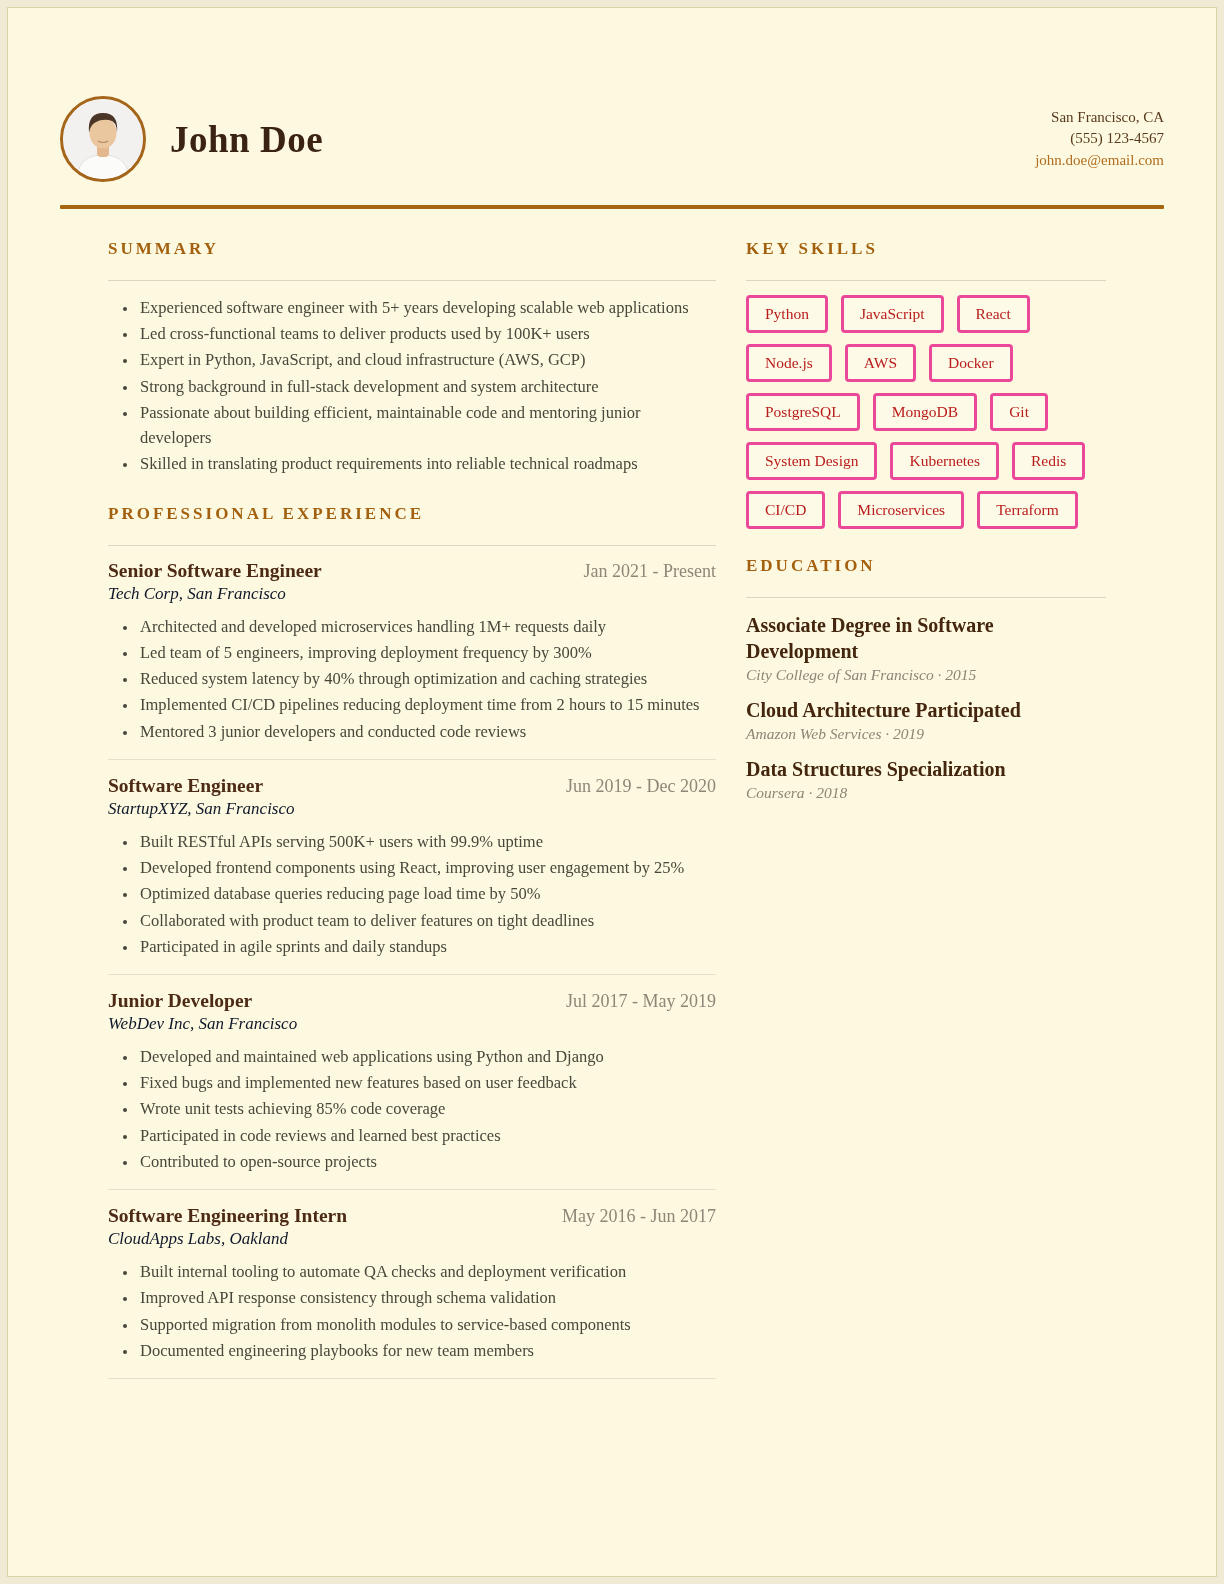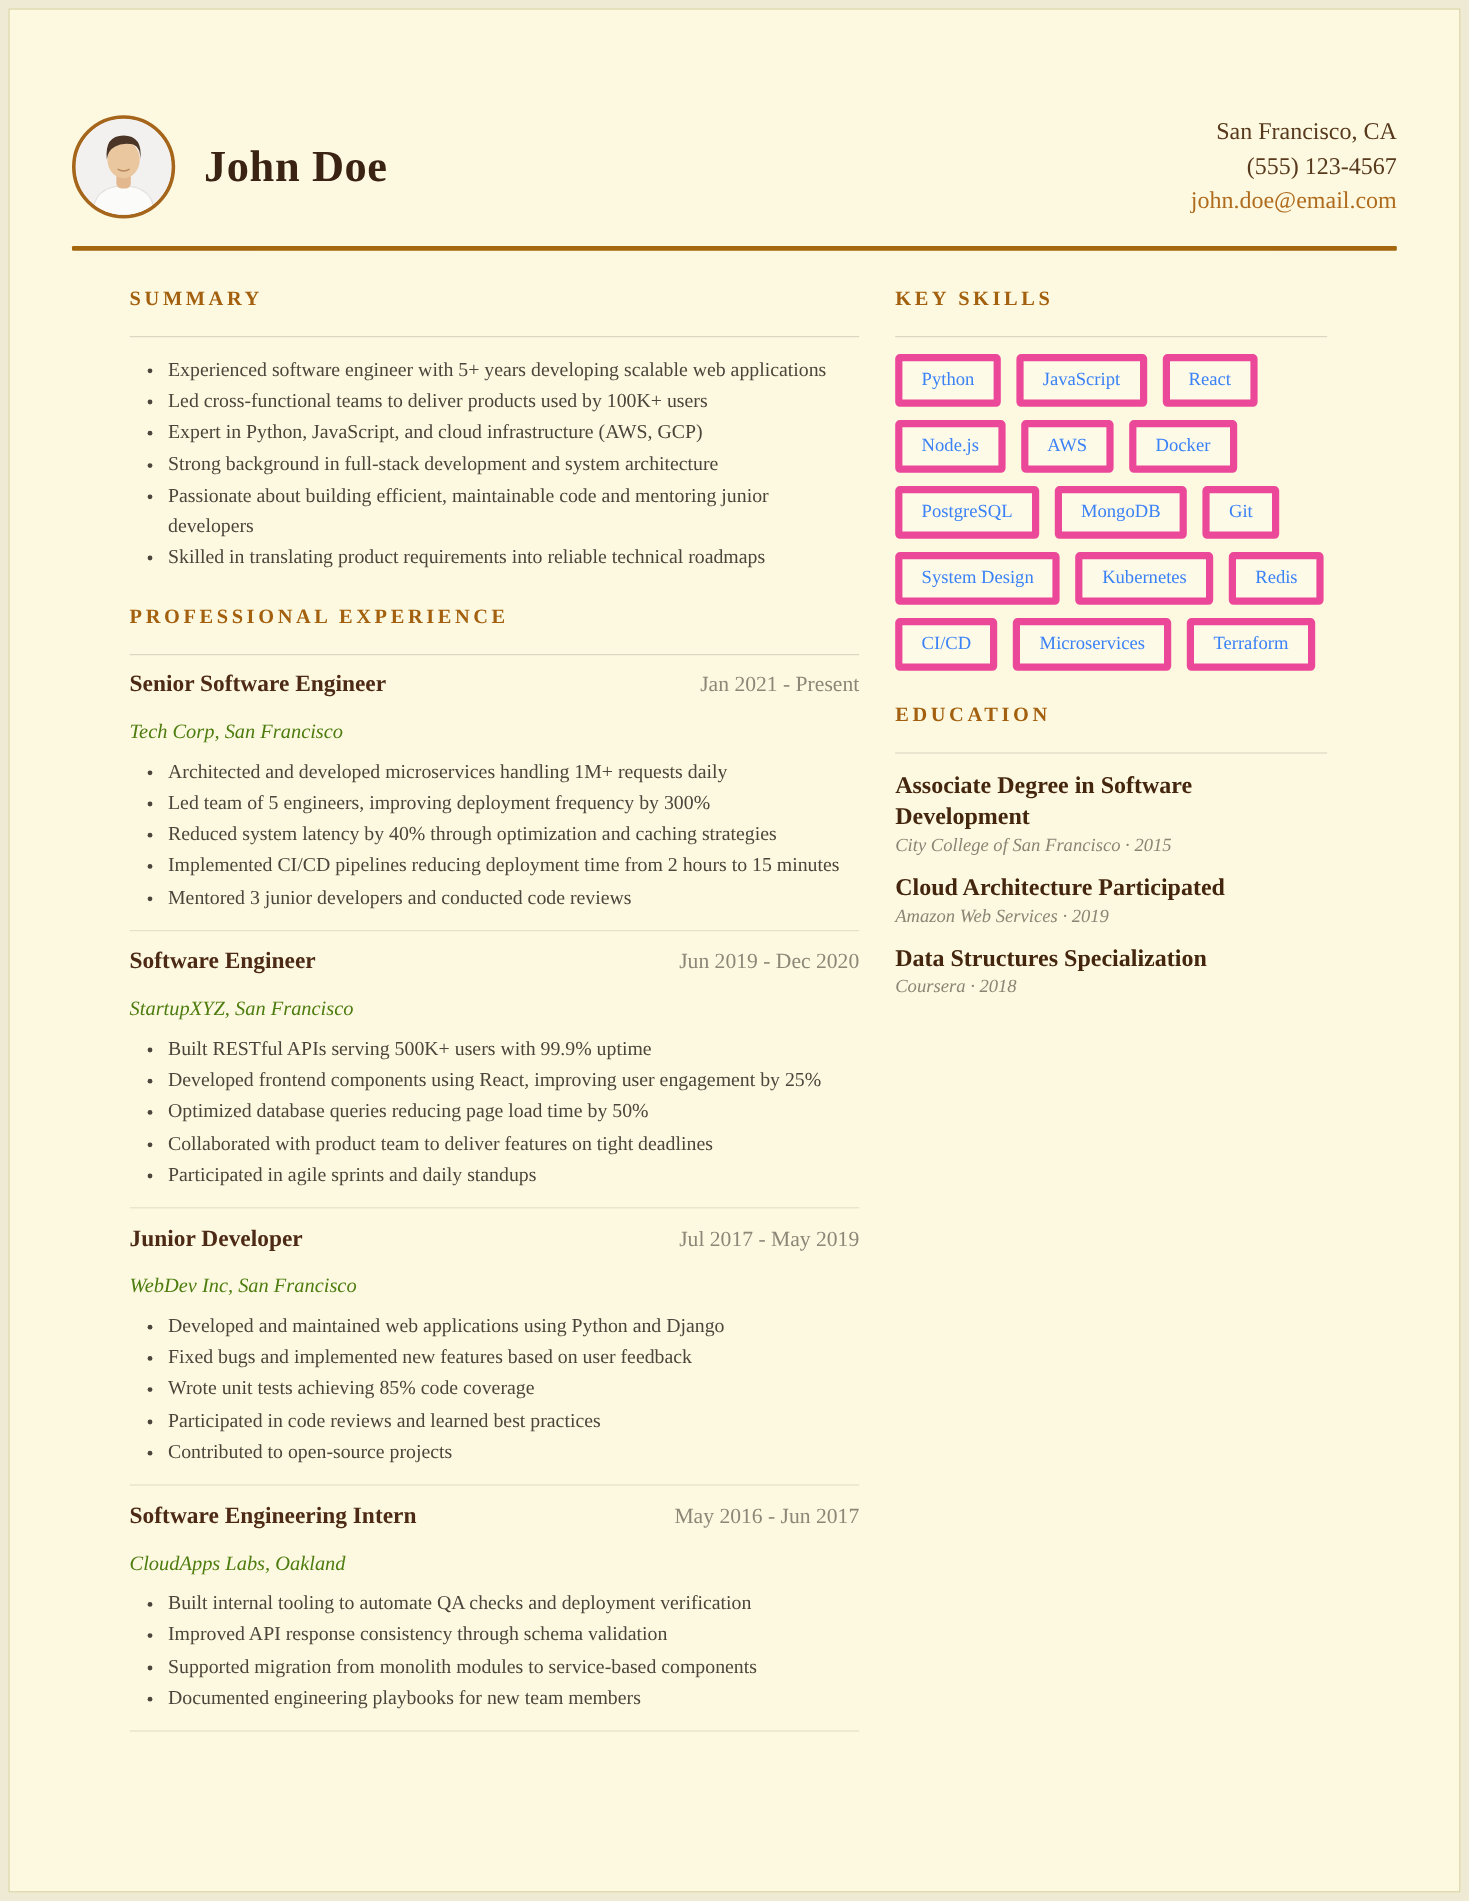--- a/index.html
+++ b/index.html
@@ -36,21 +36,21 @@
   .name {
     margin: 0 0 0 24px;
     font-size: 37px;
     font-weight: bold;
     color: #3b2314;
     letter-spacing: 0.5px;
   }
   .contact {
     margin-left: auto;
     text-align: right;
-    font-size: 20px;
+    font-size: 15px;
     line-height: 1.42;
     color: #57391d;
   }
   .contact a {
     color: #b06c1e;
     text-decoration: none;
   }
   .header-rule {
     height: 4px;
     background: #a4660e;
@@ -99,42 +99,42 @@
     color: #4d2a15;
   }
   .job-dates {
     font-size: 18px;
     color: #8d8778;
     white-space: nowrap;
   }
   .job-company {
     font-style: italic;
     font-size: 17px;
-    color: #4d7c0f;
-    margin: 18px 0 10px 0;
+    color: #0f172a;
+    margin: 2px 0 10px 0;
   }
   hr.job-sep {
     border: none;
     border-top: 1px solid #e5e0c9;
     margin: 15px 0;
   }
   
   .chips {
     display: flex;
     flex-wrap: wrap;
     gap: 11px 13px;
     margin-top: 2px;
   }
   .chip {
-    border: 6px solid #ec4899;
+    border: 3px solid #ec4899;
     background: #fdfae7;
     border-radius: 4px;
     padding: 7px 16px;
     font-size: 15.5px;
-    color: #3b82f6;
+    color: #b91c1c;
     white-space: nowrap;
   }
   
   .edu-degree {
     margin: 0;
     font-size: 20px;
     font-weight: bold;
     line-height: 1.3;
     color: #44260e;
   }

